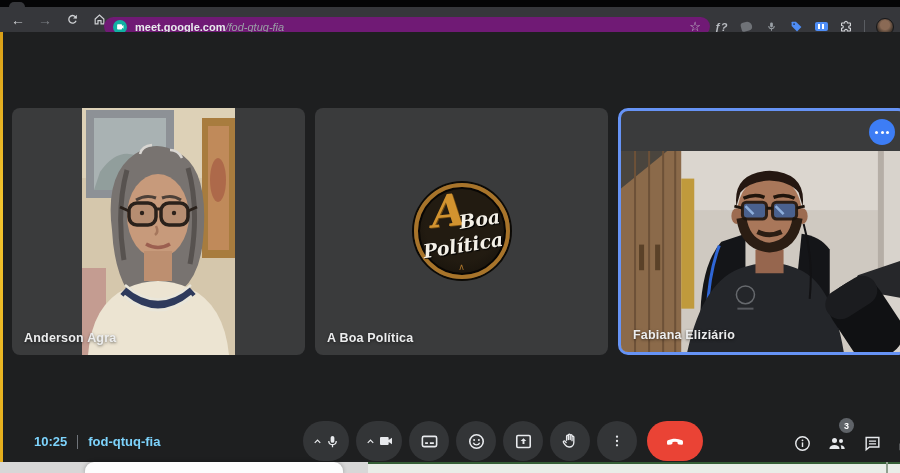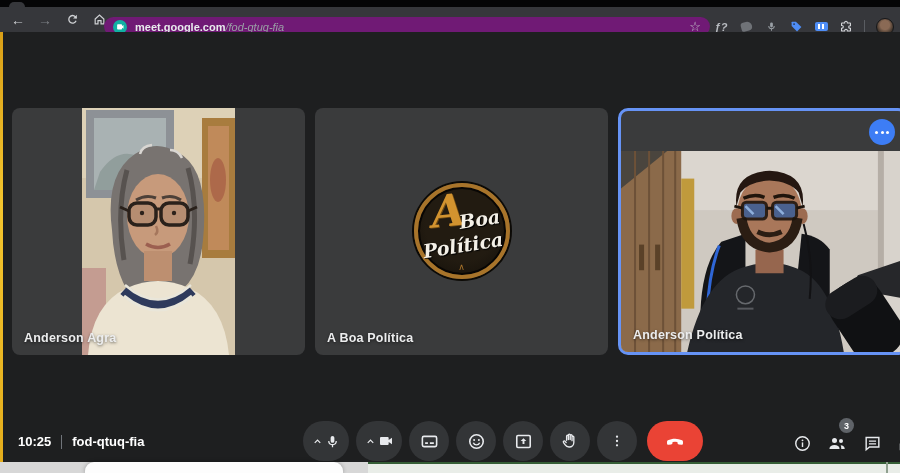--- a/index.html
+++ b/index.html
@@ -48,21 +48,21 @@
   .logo-w2 { position:absolute; left:3px; top:47px; width:84px; text-align:center; font-family:"DejaVu Serif",serif; font-style:italic; font-weight:700; font-size:19px; color:#f4f0e7; transform:rotate(-9deg); text-shadow:1px 1px 1px #000; }
   .logo-chev { position:absolute; left:50%; bottom:3px; transform:translateX(-50%); color:#a8742a; font-size:9px; line-height:1; }
 
   
   .video3 { position:absolute; left:0; top:40px; right:0; bottom:0; }
   .video3 svg { display:block; width:100%; height:100%; }
   .more-btn { position:absolute; top:8px; right:10px; width:26px; height:26px; border-radius:50%; background:#3d7df5; display:flex; align-items:center; justify-content:center; gap:2.5px; z-index:6; }
   .more-btn i { display:block; width:3px; height:3px; border-radius:50%; background:#fff; }
 
   
-  .left-info { position:absolute; left:18px; top:434px; display:flex; align-items:center; gap:10px; color:#ffffff; font-size:13px; font-weight:700; z-index:8; }
+  .left-info { position:absolute; left:34px; top:434px; display:flex; align-items:center; gap:10px; color:#7dd3fc; font-size:13px; font-weight:700; z-index:8; }
   .info-sep { width:1px; height:14px; background:#6f7control378; background:#70747a; }
   .controls { position:absolute; left:303px; top:421px; display:flex; align-items:center; gap:7px; z-index:8; }
   .ctl-pill { height:40px; width:46px; border-radius:20px; background:#333537; display:flex; align-items:center; justify-content:center; gap:2px; }
   .ctl { width:40px; height:40px; border-radius:50%; background:#333537; display:flex; align-items:center; justify-content:center; }
   .end-call { width:56px; height:40px; border-radius:20px; background:#ea4335; display:flex; align-items:center; justify-content:center; margin-left:3px; }
   .chev { display:flex; align-items:center; }
   .right-controls { position:absolute; left:791px; top:433px; display:flex; align-items:center; gap:13px; z-index:8; }
   .rc-btn { position:relative; width:22px; height:20px; display:flex; align-items:center; justify-content:center; }
   .badge { position:absolute; top:-15px; right:-6px; width:15px; height:15px; border-radius:50%; background:#5f6368; color:#fff; font-size:9px; font-weight:700; display:flex; align-items:center; justify-content:center; }
 
@@ -232,21 +232,21 @@
           <path d="M182 74 Q192 110 188 150" stroke="#121214" stroke-width="2" fill="none"></path>
           <circle cx="124" cy="146" r="9" fill="none" stroke="#8a8d92" stroke-width="1.5" opacity="0.65"></circle>
           <path d="M116 160 h16" stroke="#8a8d92" stroke-width="2" opacity="0.5"></path>
           <path d="M283 110 L236 126 L230 140 L283 150 Z" fill="#26272a"></path>
           <g transform="rotate(-33 242 168)">
             <rect x="214" y="130" width="56" height="84" rx="24" fill="#101113"></rect>
             <rect x="214" y="130" width="56" height="30" rx="15" fill="#1b1c1f"></rect>
           </g>
         </svg>
       </div>
-      <span class="tile-label">Anderson Política</span>
+      <span class="tile-label">Fabiana Eliziário</span>
     </div>
   </div>
 
   <div class="left-info">
     <span>10:25</span>
     <span class="info-sep"></span>
     <span>fod-qtuq-fia</span>
   </div>
 
   <div class="controls">

